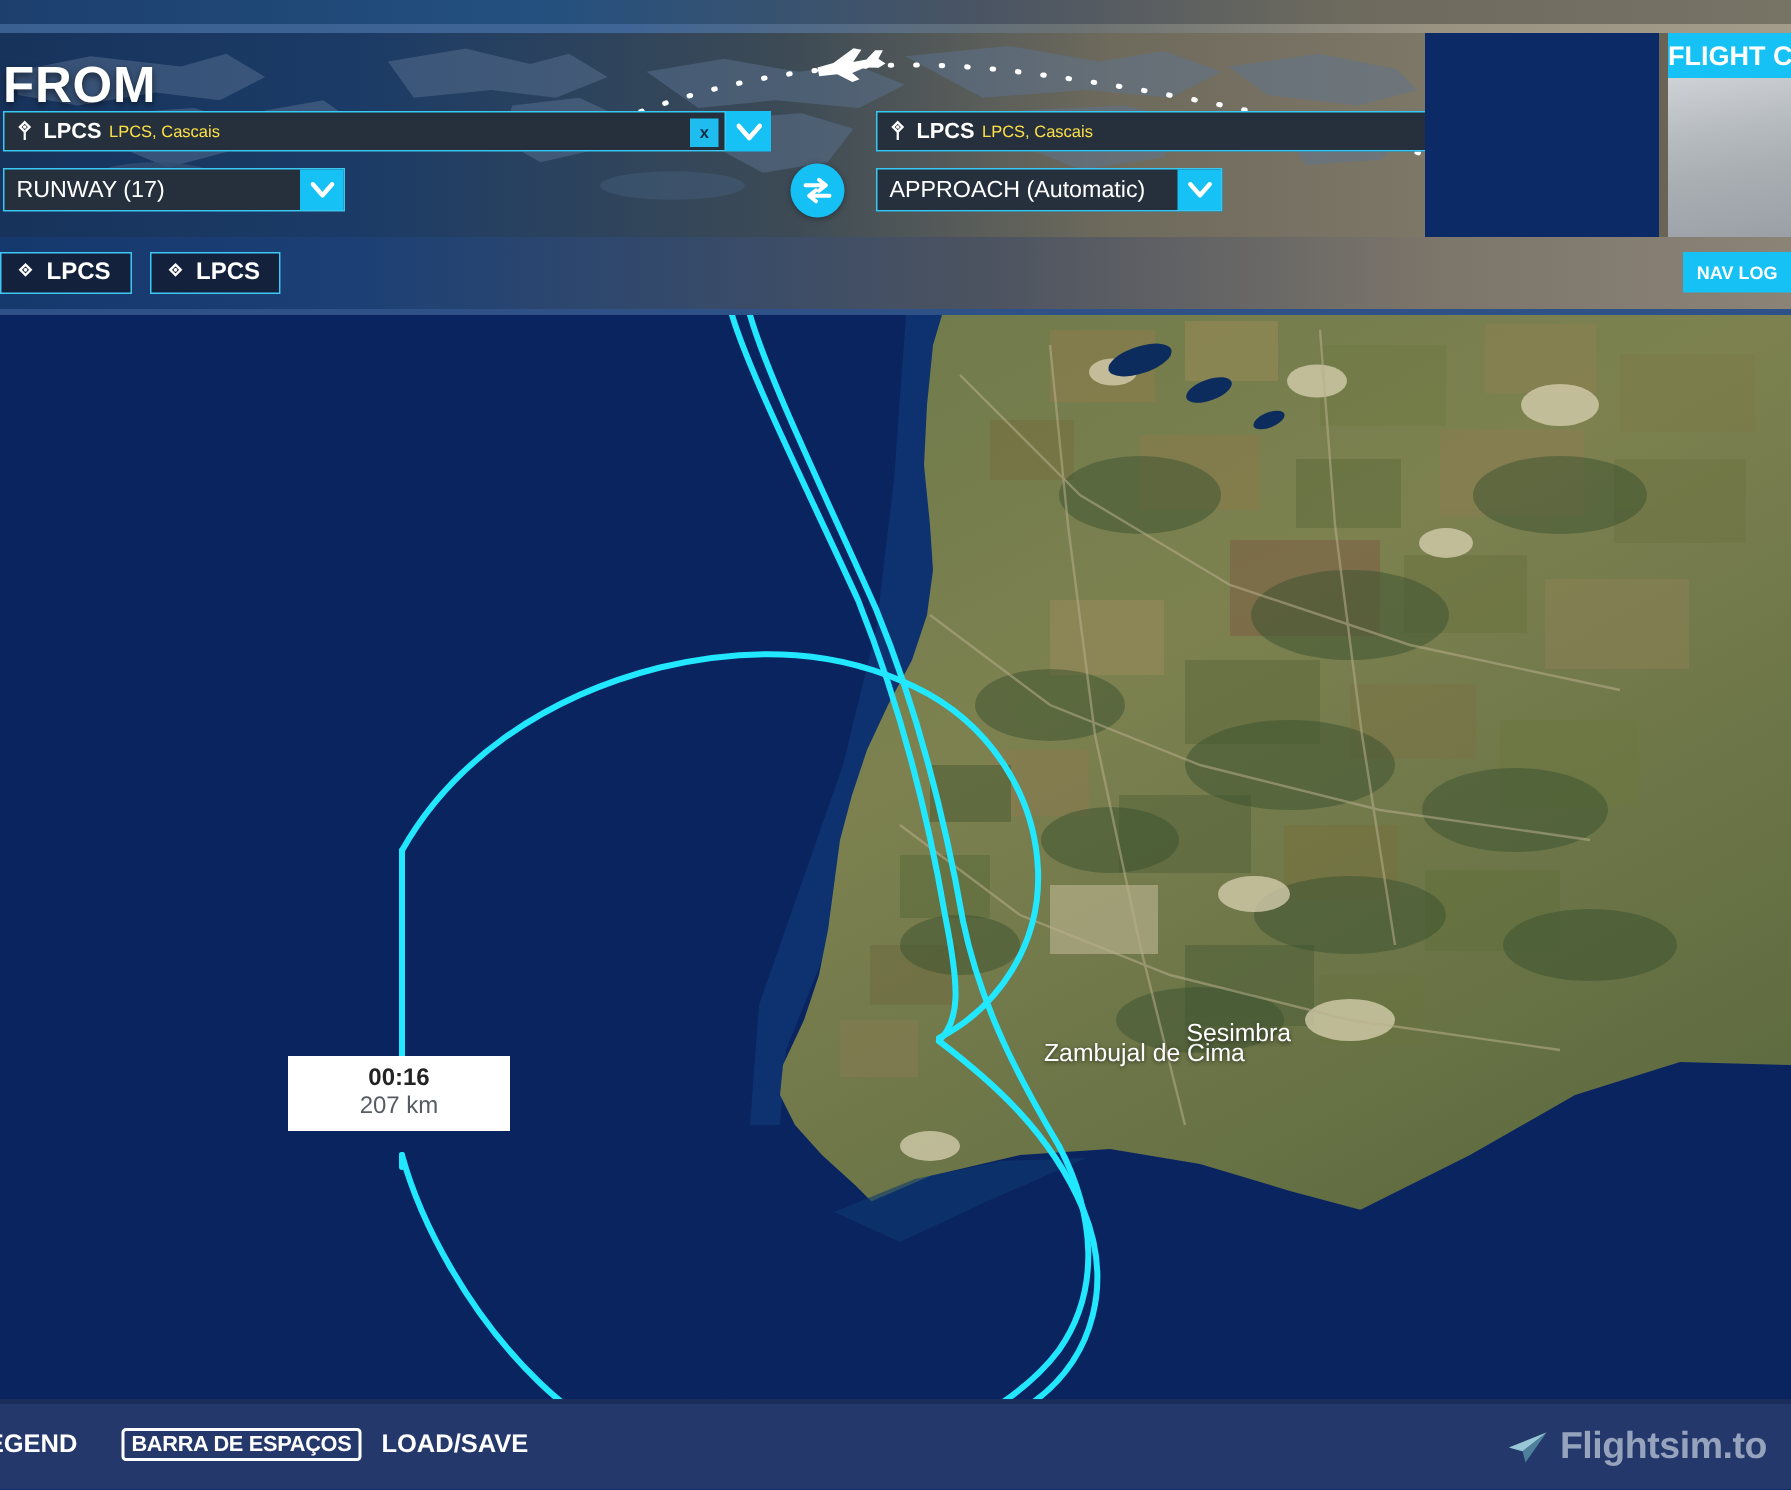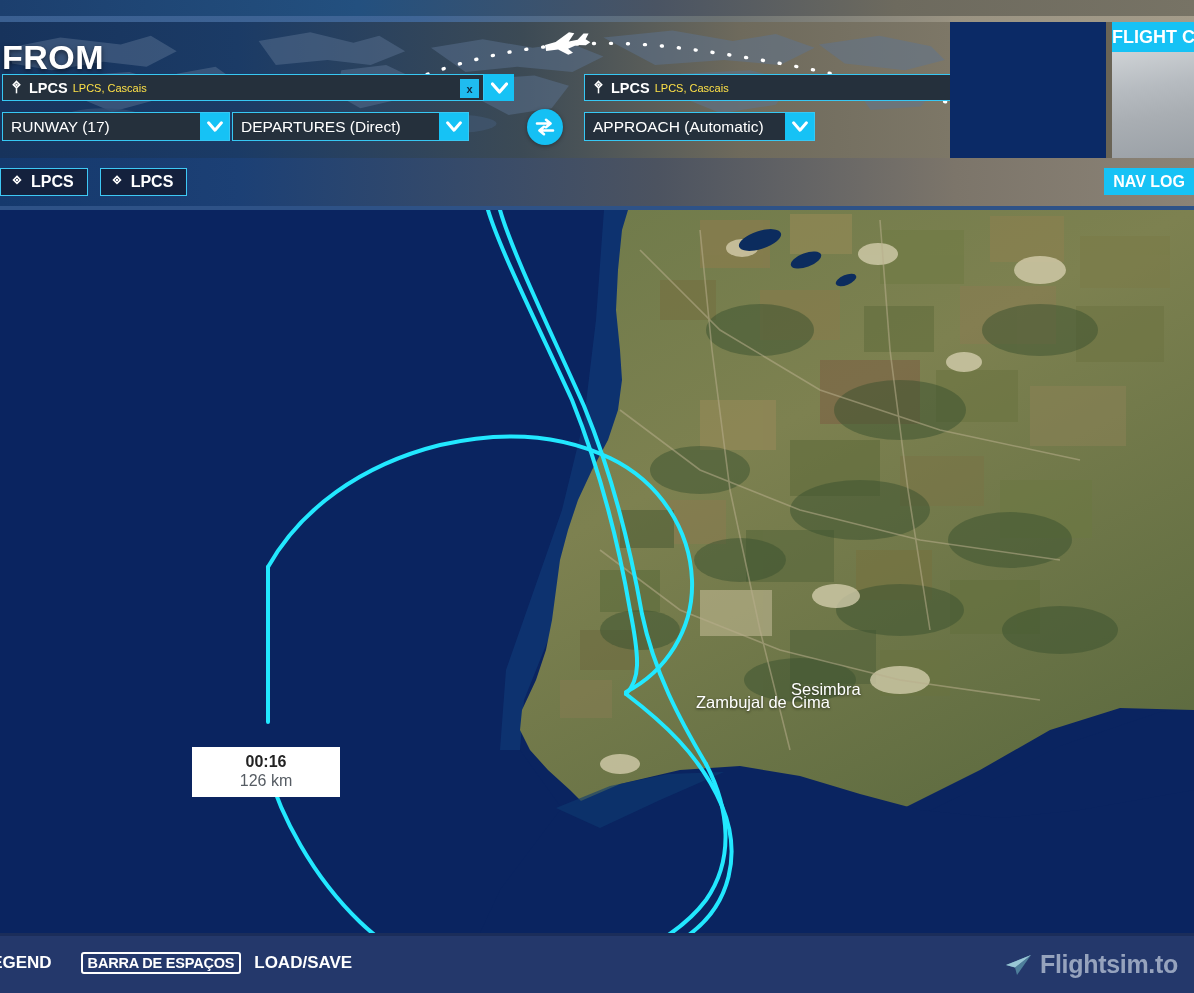--- a/index.html
+++ b/index.html
@@ -141,34 +141,34 @@
     display: flex; align-items: center; gap: 7px;
     height: 28px; padding: 0 13px 0 9px;
     background: #14213d; border: 1px solid #3ec9f5;
     cursor: pointer;
   }
   .tab-label { color: #ffffff; font-size: 16px; font-weight: bold; }
   .navlog-btn {
     position: absolute; right: 0; top: 10px;
     height: 27px; padding: 0 9px;
     background: #16c2f5; color: #ffffff;
-    font-size: 16px; font-weight: bold;
+    font-size: 12px; font-weight: bold;
     display: flex; align-items: center;
     cursor: pointer; white-space: nowrap;
   }
 
   
   .map {
     position: absolute; left: 0; top: 210px; width: 1194px; height: 723px;
     overflow: hidden; background: #0a2460;
   }
   .map svg { position: absolute; left: 0; top: 0; }
 
   .route-label {
-    position: absolute; left: 192px; top: 537px;
+    position: absolute; left: 192px; top: 494px;
     width: 148px; height: 50px;
     background: #ffffff;
     display: flex; flex-direction: column; align-items: center; justify-content: center;
     z-index: 4;
   }
   .rl-time { color: #232323; font-size: 16px; font-weight: bold; line-height: 1.05; }
   .rl-dist { color: #565c63; font-size: 16px; line-height: 1.2; }
 
   .map-place {
     position: absolute; color: #ffffff; font-size: 16.5px;
@@ -258,28 +258,20 @@
         <div class="drop-btn">
           <svg width="17" height="12" viewBox="0 0 17 12">
             <path d="M1.5 2 L8.5 10 L15.5 2" fill="none" stroke="#ffffff" stroke-width="3.2" stroke-linecap="round" stroke-linejoin="round"></path>
           </svg>
         </div>
       </div>
 
       <div class="sel-row">
         <div class="sel w-runway">
           <div class="sel-text">RUNWAY (17)</div>
-          <div class="sel-arrow">
-            <svg width="16" height="11" viewBox="0 0 17 12">
-              <path d="M1.5 2 L8.5 10 L15.5 2" fill="none" stroke="#ffffff" stroke-width="3.2" stroke-linecap="round" stroke-linejoin="round"></path>
-            </svg>
-          </div>
-        </div>
-        <div class="sel w-dep">
-          <div class="sel-text">DEPARTURES (Direct)</div>
           <div class="sel-arrow">
             <svg width="16" height="11" viewBox="0 0 17 12">
               <path d="M1.5 2 L8.5 10 L15.5 2" fill="none" stroke="#ffffff" stroke-width="3.2" stroke-linecap="round" stroke-linejoin="round"></path>
             </svg>
           </div>
         </div>
       </div>
     </div>
 
     <div class="swap-btn">
@@ -478,21 +470,21 @@
                  C478,782 410,760 360,712
                  C312,666 280,604 268,560"></path>
 
         <path d="M268,357 L268,512"></path>
         <path d="M268,568 L268,560"></path>
       </g>
     </svg>
 
     <div class="route-label">
       <div class="rl-time">00:16</div>
-      <div class="rl-dist">126 km</div>
+      <div class="rl-dist">207 km</div>
     </div>
 
     <div class="map-place place-zambujal">Zambujal de Cima</div>
     <div class="map-place place-sesimbra">Sesimbra</div>
 
   </div>
 
   <div class="bottombar">
     <div class="bottombar-top"></div>
     <div class="bb-left">

